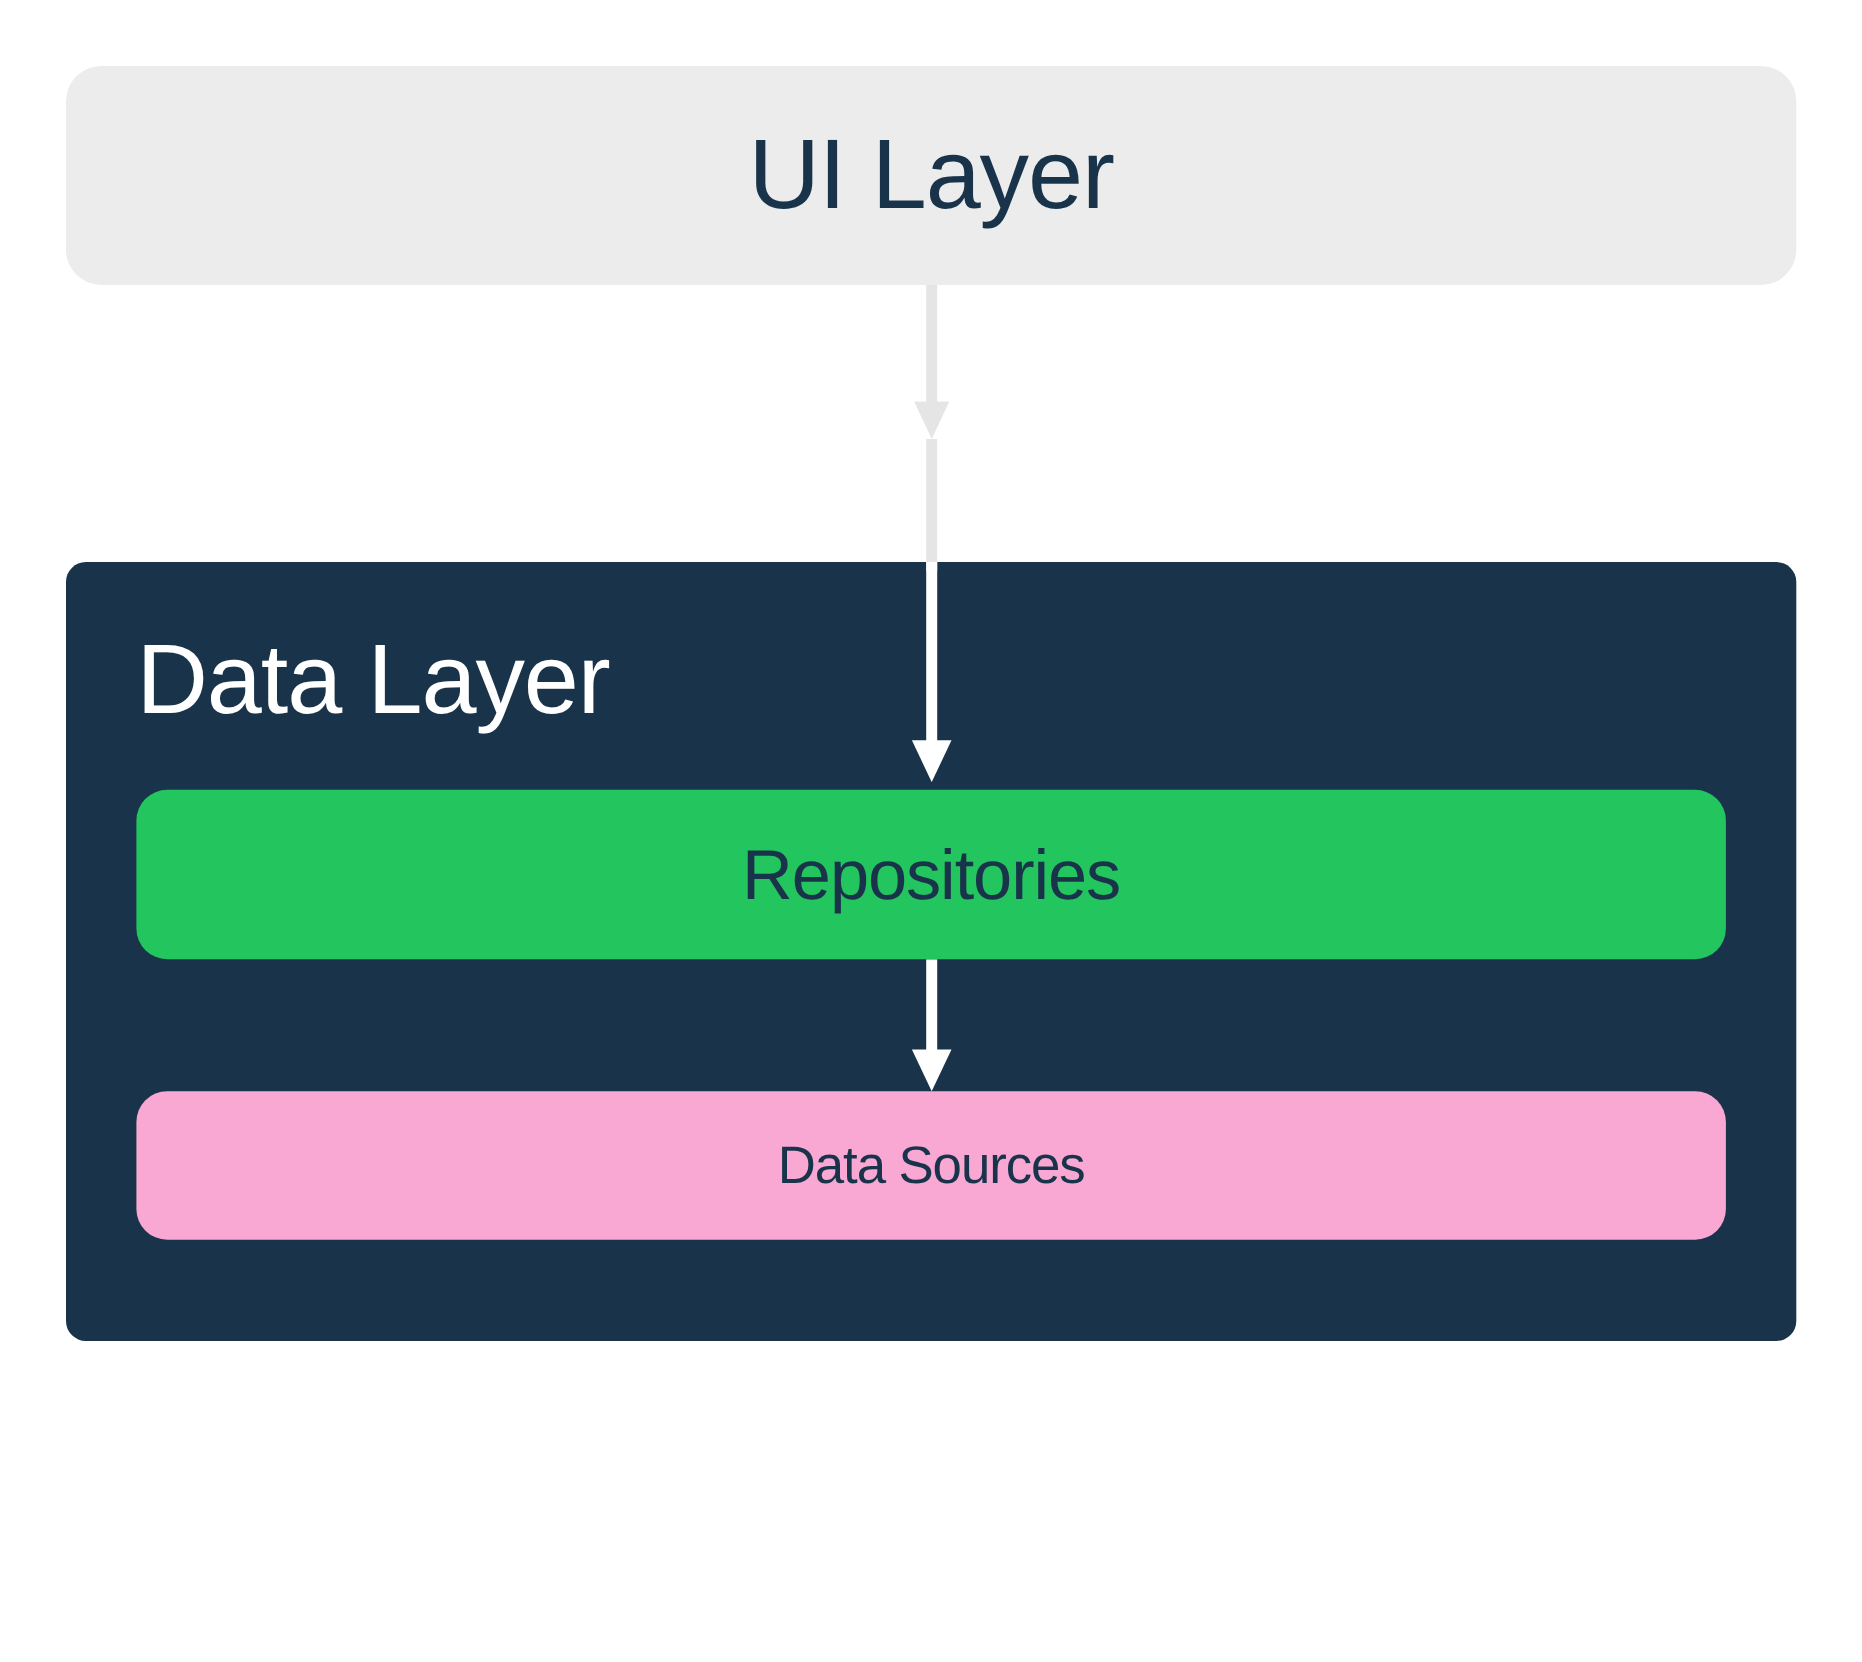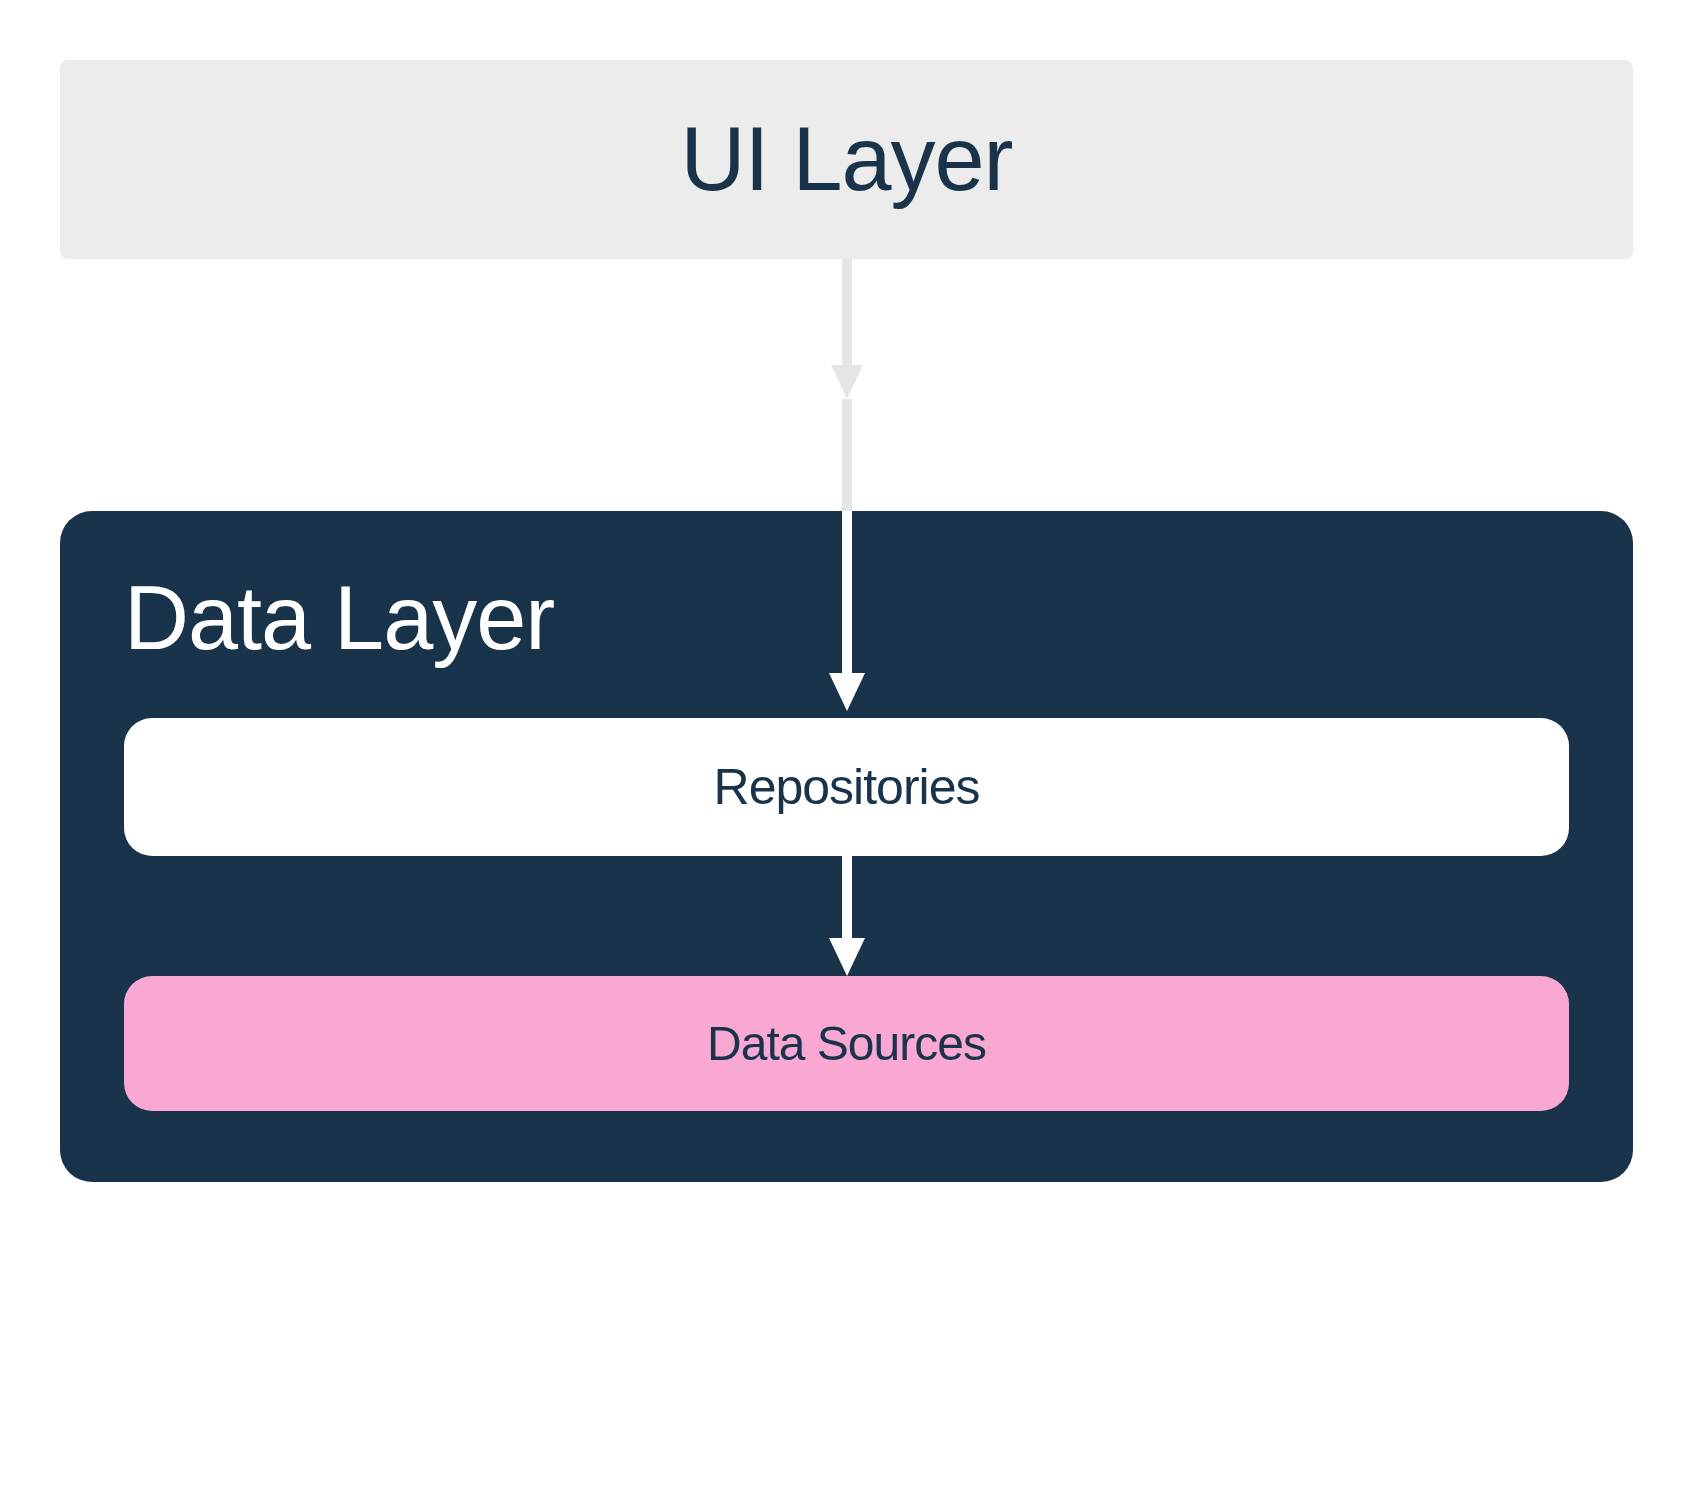--- a/index.html
+++ b/index.html
@@ -19,40 +19,40 @@
     }
     .diagram {
       width: 100%;
       display: flex;
       flex-direction: column;
       align-items: center;
     }
     .layer-box {
       width: 100%;
       background: #ececec;
-      border-radius: 8px;
+      border-radius: 32px;
       padding: 48px 40px;
       text-align: center;
       color: #19344a;
       font-size: 90px;
       font-weight: 400;
       letter-spacing: -1px;
     }
     .arrow-container {
       display: flex;
       justify-content: center;
       align-items: center;
       height: 140px;
       position: relative;
     }
     .data-layer-container {
       width: 100%;
       background: #19344a;
-      border-radius: 32px;
-      padding: 56px 64px 71px 64px;
+      border-radius: 18px;
+      padding: 56px 64px 92px 64px;
       margin-top: -8px;
       display: flex;
       flex-direction: column;
       align-items: center;
     }
     .data-layer-title {
       color: #ffffff;
       font-size: 90px;
       font-weight: 400;
       text-align: left;
@@ -60,26 +60,26 @@
       letter-spacing: -1px;
     }
     .inner-arrow-container {
       display: flex;
       justify-content: center;
       align-items: center;
       position: relative;
     }
     .repositories-box {
       width: 100%;
-      background: #ffffff;
+      background: #22c55e;
       border-radius: 28px;
       padding: 40px;
       text-align: center;
       color: #19344a;
-      font-size: 50px;
+      font-size: 64px;
       font-weight: 400;
       letter-spacing: -1px;
     }
     .datasources-box {
       width: 100%;
       background: #f9a8d4;
       border-radius: 28px;
       padding: 40px;
       text-align: center;
       color: #19344a;

